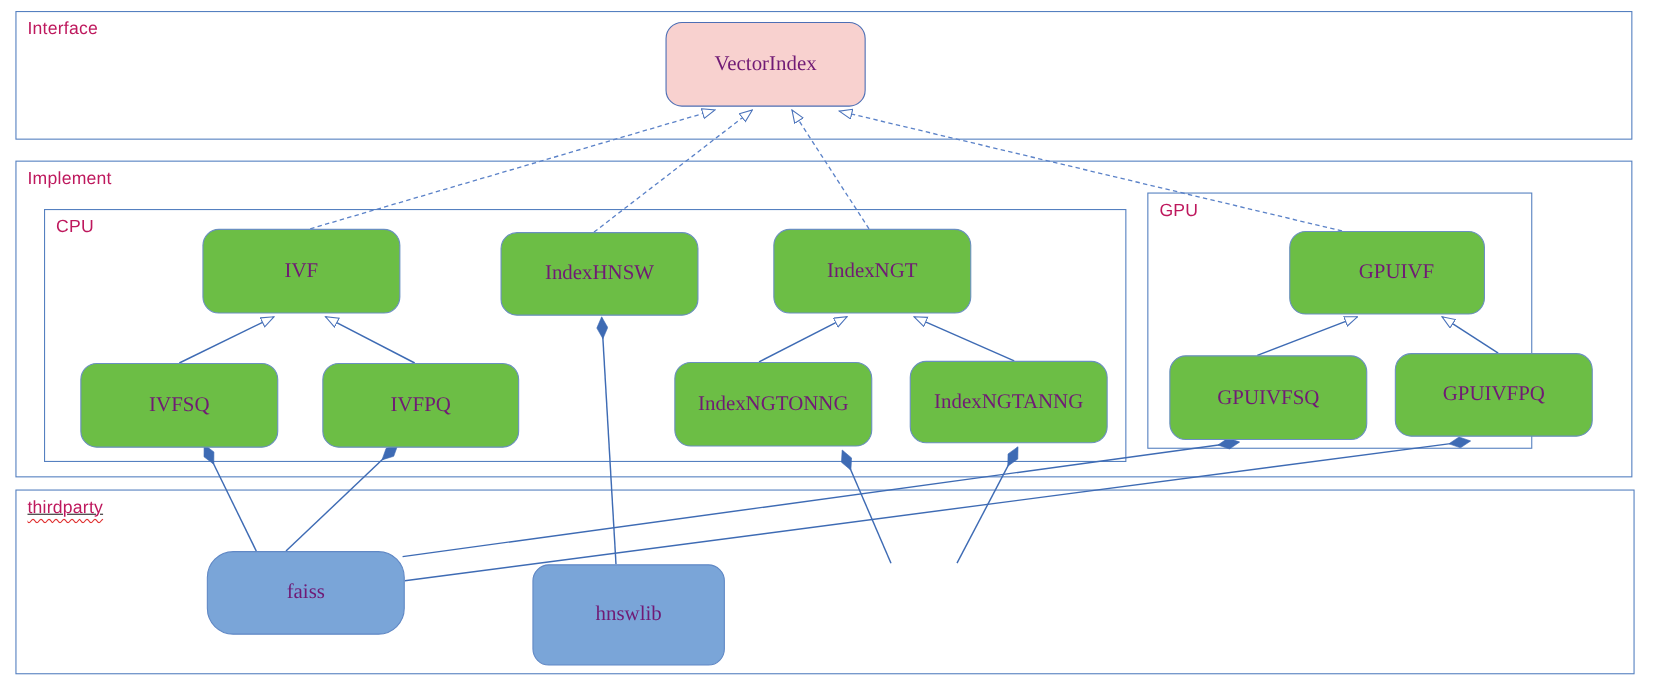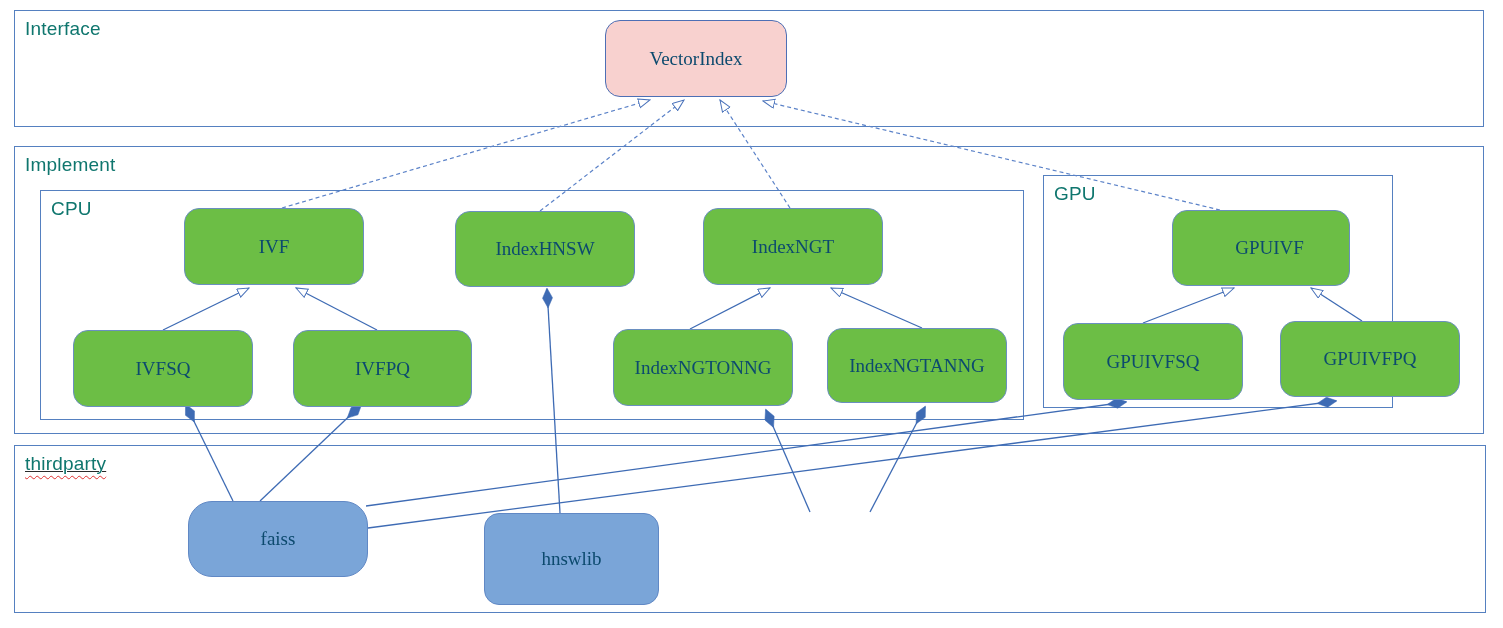--- a/index.html
+++ b/index.html
@@ -13,55 +13,55 @@
   
   .container{
     position:absolute;
     border:1.6px solid #5580c0;
     background:transparent;
     box-sizing:border-box;
   }
   .container .clabel{
     position:absolute;
     top:7px;left:10px;
-    font-size:19px;
-    color:#0f766e;
+    font-size:16px;
+    color:#be185d;
     letter-spacing:0.2px;
   }
   #c-interface{left:14px;top:10px;width:1470px;height:117px;}
   #c-implement{left:14px;top:146px;width:1470px;height:288px;}
   #c-cpu{left:40px;top:190px;width:984px;height:230px;border-width:1.4px;}
   #c-gpu{left:1043px;top:175px;width:350px;height:233px;border-width:1.4px;}
   #c-thirdparty{left:14px;top:445px;width:1472px;height:168px;}
   .u-solid{text-decoration:underline;text-decoration-color:#2a2a2a;text-decoration-thickness:1px;}
   .u-wavy{text-decoration:underline wavy #e03030 1px;text-underline-offset:5px;}
   
   .node{
     position:absolute;
     box-sizing:border-box;
     border-radius:15px;
     display:flex;align-items:center;justify-content:center;
     font-family:"Liberation Serif",serif;
     font-size:19px;
-    color:#0c4a6e;
+    color:#701a75;
   }
   .node.iface{background:#f8d1cf;border:1.6px solid #4d6fb5;}
   .node.impl{background:#6cbe45;border:1.6px solid #6a8fc0;}
   .node.lib{background:#7aa5d8;border:1.6px solid #6088c5;}
   #n-vectorindex{left:605px;top:20px;width:182px;height:77px;}
   #n-ivf{left:184px;top:208px;width:180px;height:77px;}
   #n-indexhnsw{left:455px;top:211px;width:180px;height:76px;}
   #n-indexngt{left:703px;top:208px;width:180px;height:77px;}
   #n-gpuivf{left:1172px;top:210px;width:178px;height:76px;padding-left:17px;}
   #n-ivfsq{left:73px;top:330px;width:180px;height:77px;}
   #n-ivfpq{left:293px;top:330px;width:179px;height:77px;}
   #n-indexngtonng{left:613px;top:329px;width:180px;height:77px;}
   #n-indexngtanng{left:827px;top:328px;width:180px;height:75px;}
   #n-gpuivfsq{left:1063px;top:323px;width:180px;height:77px;}
-  #n-gpuivfpq{left:1268px;top:321px;width:180px;height:76px;margin-left:12px;}
+  #n-gpuivfpq{left:1268px;top:321px;width:180px;height:76px;}
   #n-faiss{left:188px;top:501px;width:180px;height:76px;border-radius:24px;}
   #n-hnswlib{left:484px;top:513px;width:175px;height:92px;}
   #n-ngt{left:765px;top:512px;width:180px;height:76px;}
   
   svg.edges{
     position:absolute;left:0;top:0;width:1503px;height:628px;
     pointer-events:none;
   }
   .edge-real{stroke:#5b82c8;stroke-width:1.2;stroke-dasharray:4 3;fill:none;}
   .edge-inherit{stroke:#3e6bb4;stroke-width:1.3;fill:none;}

